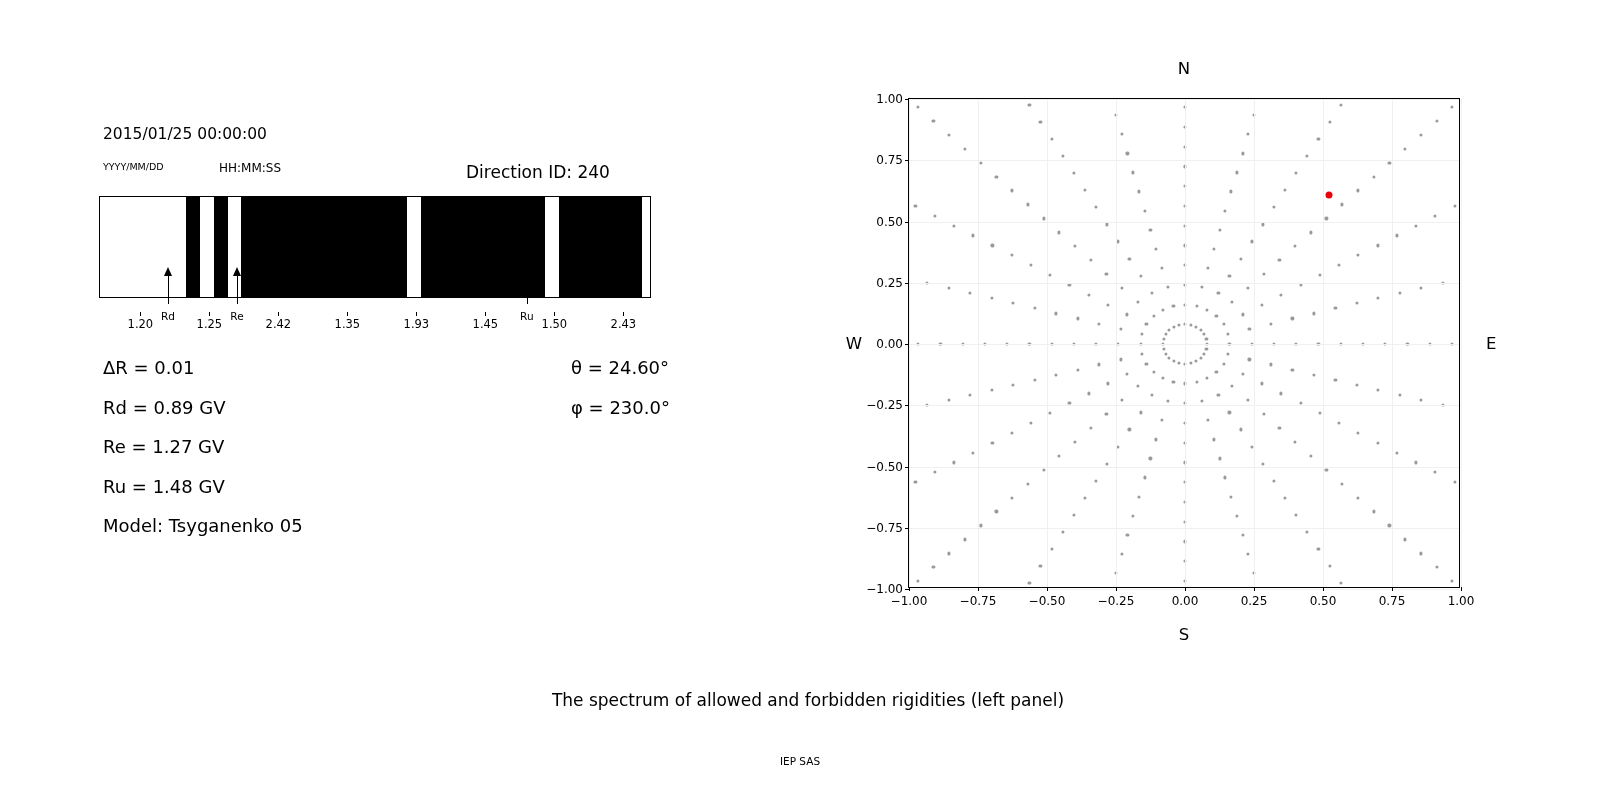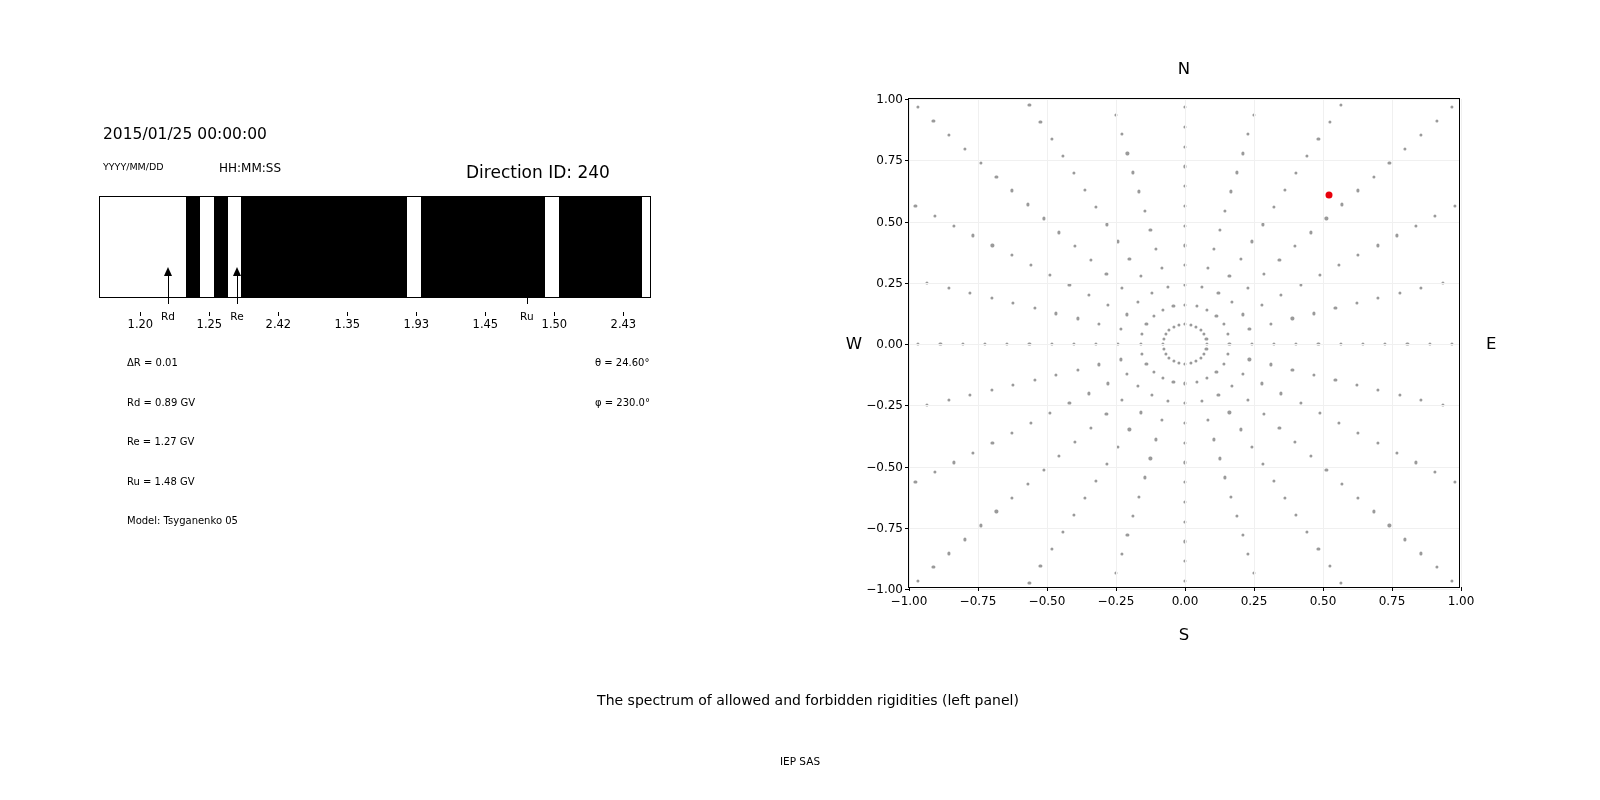--- a/index.html
+++ b/index.html
@@ -125,23 +125,22 @@
     top: 43px;
     left: 0;
     transform: translateX(-50%);
     font-size: 10.5px;
     white-space: nowrap;
   }
 
   
   .stat {
     position: absolute;
-    font-size: 10px;
-    white-space: nowrap;
-    margin-left: 24px;
+    font-size: 18px;
+    white-space: nowrap;
   }
   .stat-left  { left: 103px; }
   .stat-right { left: 571px; }
 
   
   #right-panel {
     position: absolute;
     left: 790px;
     top: 30px;
     width: 790px;
@@ -226,21 +225,21 @@
 
   
   #caption {
     position: absolute;
     left: 0;
     top: 685px;
     width: 1600px;
     text-align: center;
   }
   #caption .cap-line {
-    font-size: 14px;
+    font-size: 17px;
     line-height: 31px;
     margin-left: 16px;
   }
   #credit {
     position: absolute;
     left: 0;
     top: 755px;
     width: 1600px;
     text-align: center;
     font-size: 10.5px;

